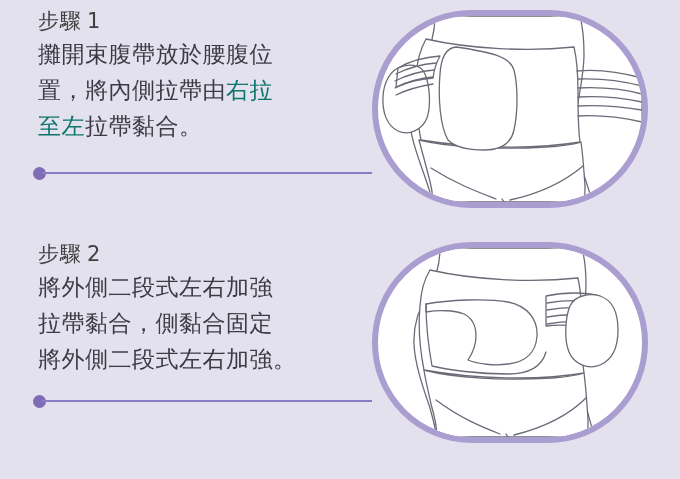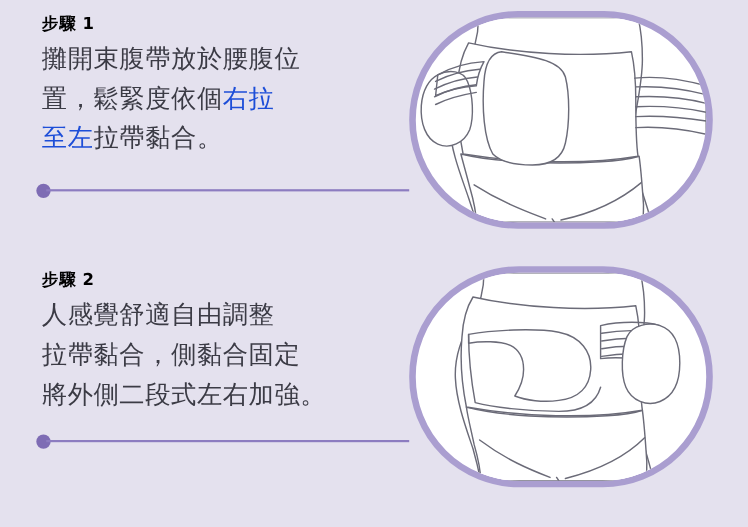--- a/index.html
+++ b/index.html
@@ -32,42 +32,42 @@
 
   .text-col {
     position: absolute;
     left: 38px;
     width: 330px;
   }
   #step-1 .text-col { top: 8px; }
   #step-2 .text-col { top: 13px; }
 
   .step-heading {
-    color: #000000;
-    font-size: 15px;
-    font-weight: bold;
+    color: #404040;
+    font-size: 21px;
+    font-weight: normal;
     letter-spacing: 1px;
     line-height: 26px;
     margin: 0 0 2px 0;
     white-space: nowrap;
   }
   .step-heading .num {
     margin-left: 5px;
   }
 
   .step-body {
     color: #3b3b45;
     font-size: 23px;
     line-height: 36px;
     letter-spacing: 0.5px;
     margin: 0;
     white-space: nowrap;
   }
   .step-body .hl {
-    color: #1d4ed8;
+    color: #0f766e;
   }
 
   
   .rule {
     position: absolute;
     height: 2px;
     background: #8c7cc0;
     left: 42px;
     width: 330px;
   }
@@ -117,21 +117,21 @@
 
     <div class="text-col">
       <h2 class="step-heading">
         <span>步驟</span><span class="num">1</span>
       </h2>
 
       <p class="step-body">
         <span>攤開束腹帶放於腰腹位</span>
       </p>
       <p class="step-body">
-        <span>置，鬆緊度依個</span><span class="hl">右拉</span>
+        <span>置，將內側拉帶由</span><span class="hl">右拉</span>
       </p>
       <p class="step-body">
         <span class="hl">至左</span><span>拉帶黏合。</span>
       </p>
     </div>
 
     <div class="rule-dot"></div>
     <div class="rule"></div>
 
     <div class="panel">
@@ -169,21 +169,21 @@
   </section>
 
   <section class="step" id="step-2">
 
     <div class="text-col">
       <h2 class="step-heading">
         <span>步驟</span><span class="num">2</span>
       </h2>
 
       <p class="step-body">
-        <span>人感覺舒適自由調整</span>
+        <span>將外側二段式左右加強</span>
       </p>
       <p class="step-body">
         <span>拉帶黏合，側黏合固定</span>
       </p>
       <p class="step-body">
         <span>將外側二段式左右加強。</span>
       </p>
     </div>
 
     <div class="rule-dot"></div>

